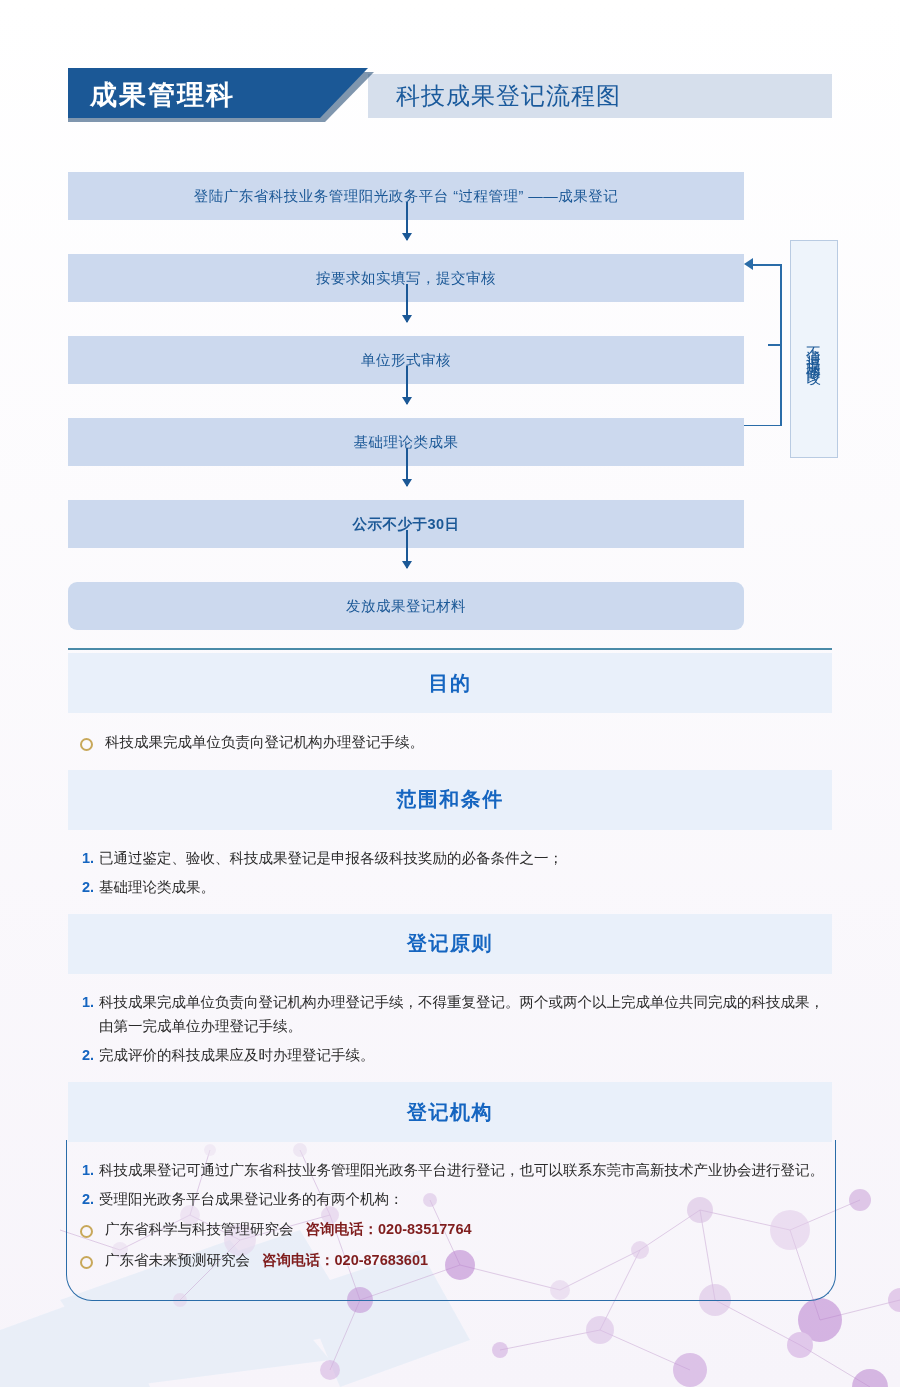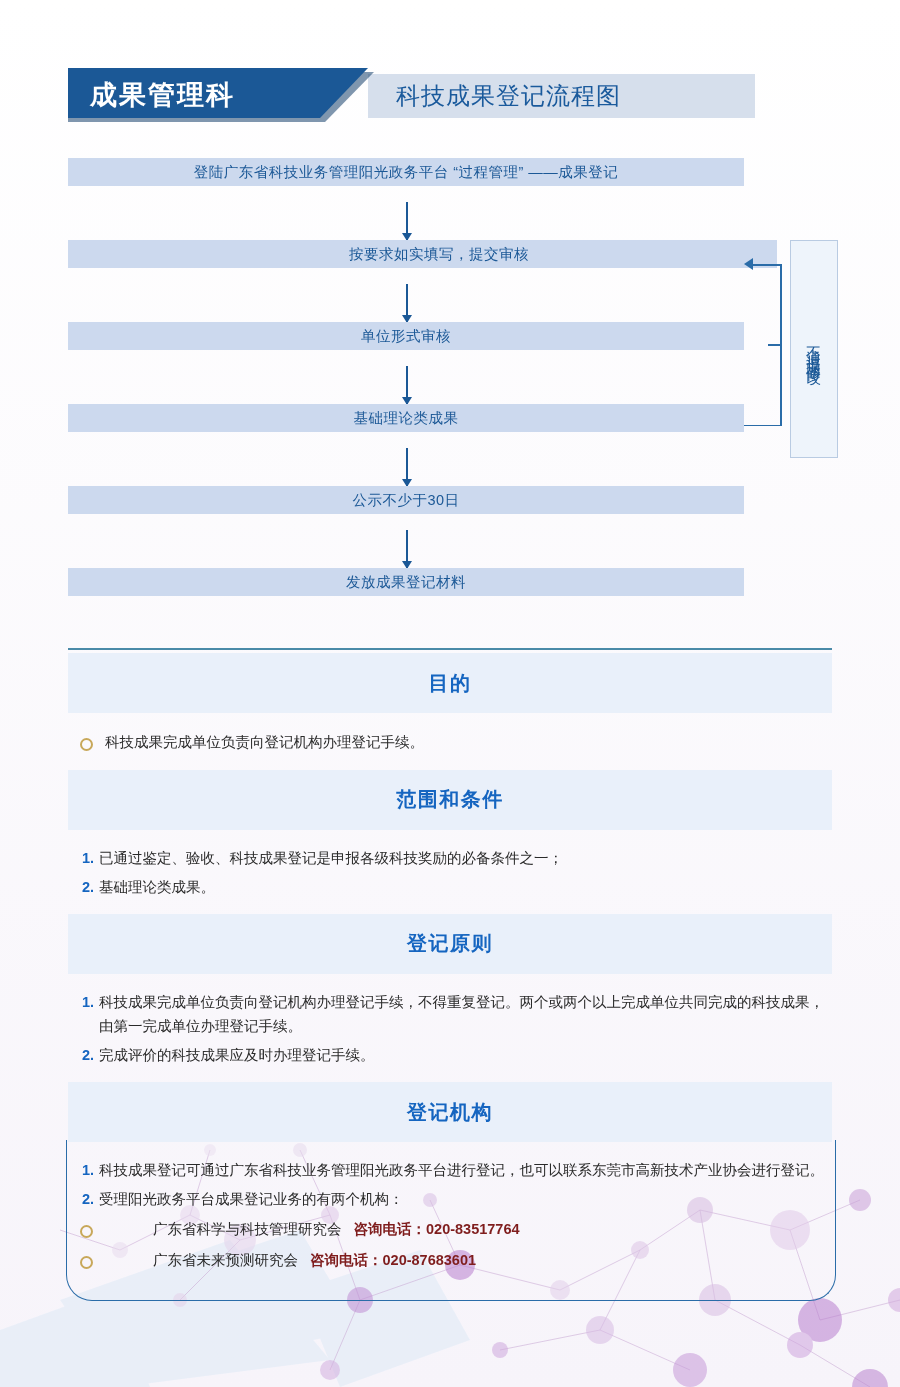--- a/index.html
+++ b/index.html
@@ -44,21 +44,21 @@
   .content {
     position: relative;
     z-index: 5;
   }
 
   
   .header {
     position: absolute;
     left: 68px;
     top: 68px;
-    width: 687px;
+    width: 764px;
     height: 52px;
   }
   .header-band {
     position: absolute;
     left: 300px;
     top: 6px;
     right: 0;
     height: 44px;
     background: #d6dfec;
   }
@@ -105,28 +105,29 @@
   .flow {
     position: absolute;
     left: 68px;
     top: 158px;
     width: 764px;
   }
   .flow-box {
     position: absolute;
     left: 0;
     width: 676px;
-    height: 28px;
+    height: 48px;
     background: #ccd9ee;
     display: flex;
     align-items: center;
     justify-content: center;
     font-size: 14.5px;
     color: #1b5896;
     letter-spacing: 0.5px;
+    margin-top: 14px;
   }
   .flow-arrow {
     position: absolute;
     left: 338px;
     width: 2px;
     background: #1b5896;
   }
   .flow-arrow::after {
     content: "";
     position: absolute;
@@ -262,21 +263,21 @@
     margin-right: 5px;
     font-size: 14.5px;
     line-height: 1.72;
   }
   .num-text { flex: 1 1 auto; max-width: 730px; }
   .tel {
     color: #7f1d1d;
     font-weight: bold;
     margin-left: 12px;
   }
-  .org-name { color: #2a2a2a; margin-left: 48px; }
+  .org-name { color: #2a2a2a; }
 </style>
 </head>
 <body>
 
 <svg class="bg-decor" width="900" height="1387" viewBox="0 0 900 1387">
   <defs>
     <linearGradient id="gfade" x1="0" y1="0" x2="0" y2="1">
       <stop offset="0%" stop-color="#ffffff" stop-opacity="1"></stop>
       <stop offset="100%" stop-color="#f7f4fa" stop-opacity="1"></stop>
     </linearGradient>
@@ -331,33 +332,33 @@
     <div class="header-tag"></div>
     <div class="header-tag-text">成果管理科</div>
     <div class="header-title">科技成果登记流程图</div>
   </div>
 
   <div class="flow">
 
     <div class="flow-box" style="top:0px;">登陆广东省科技业务管理阳光政务平台 “过程管理” ——成果登记</div>
     <div class="flow-arrow" style="top:44px; height:38px;"></div>
 
-    <div class="flow-box" style="top:82px;padding-left:33px;">按要求如实填写，提交审核</div>
+    <div class="flow-box" style="top:82px;">按要求如实填写，提交审核</div>
     <div class="flow-arrow" style="top:126px; height:38px;"></div>
 
     <div class="flow-box" style="top:164px;">单位形式审核</div>
     <div class="flow-arrow" style="top:208px; height:38px;"></div>
 
     <div class="flow-box" style="top:246px;">基础理论类成果</div>
     <div class="flow-arrow" style="top:290px; height:38px;"></div>
 
-    <div class="flow-box" style="top:328px;">公示不少于30日</div>
+    <div class="flow-box" style="top:328px;font-weight:bold;">公示不少于30日</div>
     <div class="flow-arrow" style="top:372px; height:38px;"></div>
 
-    <div class="flow-box" style="top:410px;">发放成果登记材料</div>
+    <div class="flow-box" style="top:410px;border-radius:9px;">发放成果登记材料</div>
 
     <div class="loop-line-top"></div>
     <div class="loop-arrow-head"></div>
     <div class="loop-line-v"></div>
     <div class="loop-line-bottom"></div>
     <div class="loop-line-stub"></div>
     <div class="reject-box">
       <span class="reject-text">不通过退回修改</span>
     </div>
   </div>

